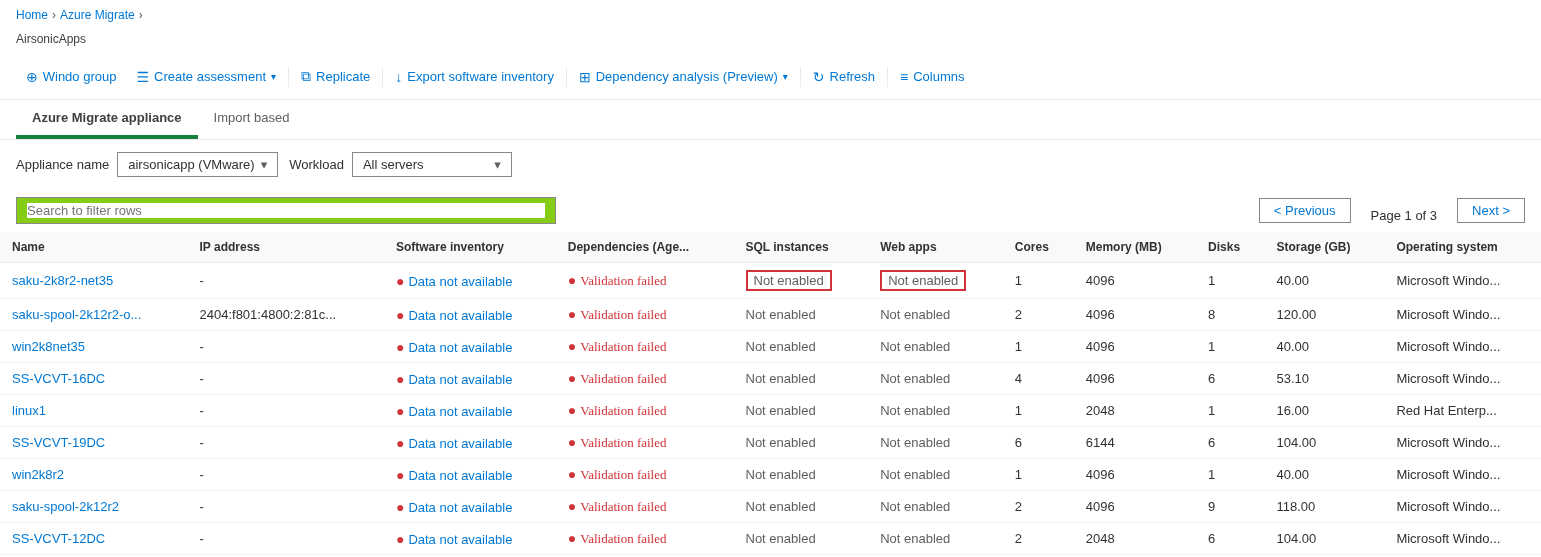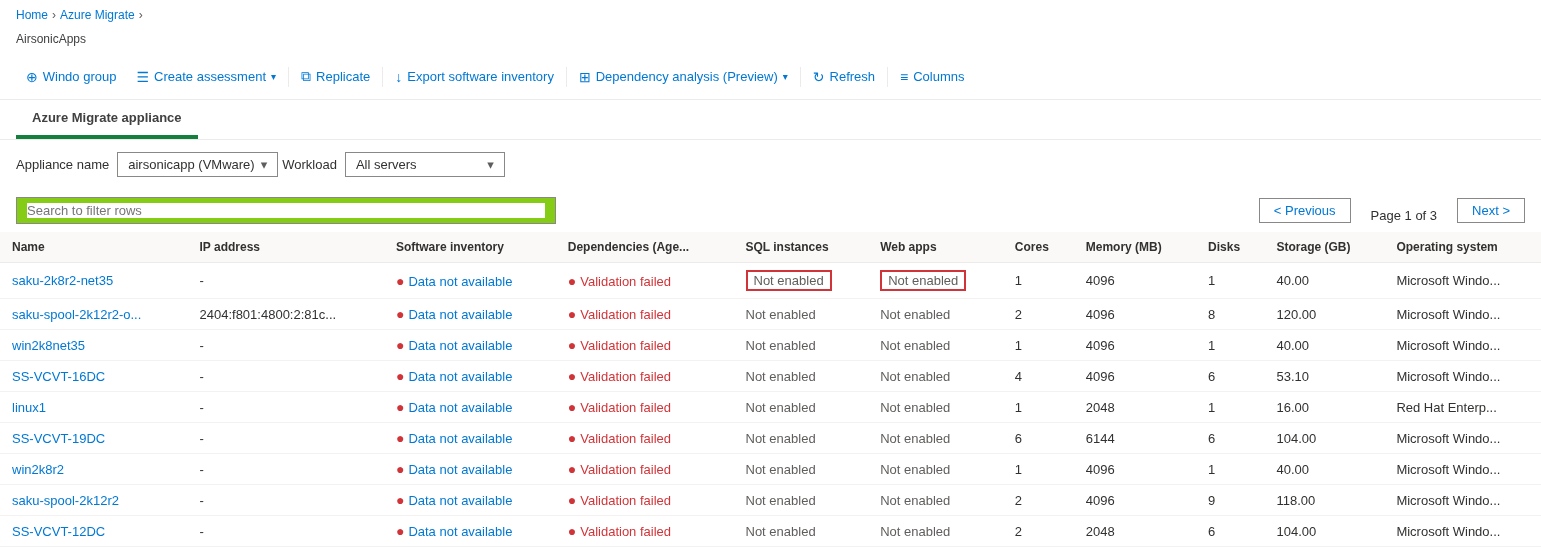--- a/index.html
+++ b/index.html
@@ -14,21 +14,21 @@
 
     .toolbar { display: flex; align-items: center; gap: 0px; padding: 8px 16px; border-bottom: 1px solid #edebe9; flex-wrap: wrap; }
     .toolbar-btn { display: flex; align-items: center; gap: 5px; padding: 6px 10px; cursor: pointer; color: #0078d4; font-size: 13px; border: none; background: none; white-space: nowrap; }
     .toolbar-btn .icon { font-size: 14px; }
     .toolbar-separator { width: 1px; height: 20px; background: #edebe9; margin: 0 2px; }
 
     .tabs { display: flex; padding: 0 16px; border-bottom: 1px solid #edebe9; }
     .tab { padding: 10px 16px; cursor: pointer; font-size: 13px; color: #605e5c; border-bottom: 2px solid transparent; }
     .tab.active { color: #404040; border-bottom: 4px solid #15803d; font-weight: 600; }
 
-    .filters { display: flex; align-items: center; gap: 4px; padding: 12px 16px; }
+    .filters { display: flex; align-items: center; gap: 11px; padding: 12px 16px; }
     .filter-group { display: flex; align-items: center; gap: 8px; }
     .filter-label { font-size: 13px; color: #323130; }
     .filter-select { display: flex; align-items: center; gap: 6px; border: 1px solid #8a8886; padding: 4px 10px; min-width: 160px; cursor: pointer; background: #fff; font-size: 13px; color: #323130; }
     .filter-select .chevron { margin-left: auto; color: #605e5c; }
 
     .search-pagination { display: flex; align-items: center; padding: 8px 16px; gap: 12px; }
     .search-box { flex: 0 0 540px; border: 1px solid #8a8886; padding: 5px 10px; display: flex; align-items: center; background: #84cc16; }
     .search-box input { border: none; outline: none; font-size: 13px; width: 100%; }
     .pagination { margin-left: auto; display: flex; align-items: flex-end; gap: 20px; }
     .page-info { font-size: 13px; color: #323130; }
@@ -39,21 +39,21 @@
     thead tr { border-bottom: 1px solid #edebe9; }
     th { text-align: left; padding: 8px 12px; font-size: 12px; font-weight: 600; color: #323130; white-space: nowrap; background: #faf9f8; }
     td { padding: 7px 12px; font-size: 13px; border-bottom: 1px solid #f3f2f1; white-space: nowrap; vertical-align: middle; }
 
     .link-blue { color: #0078d4; cursor: pointer; }
 
     .error-icon { color: #d13438; font-size: 14px; margin-right: 4px; display: inline-block; }
 
     .not-enabled { color: #605e5c; }
 
-    .validation-failed { color: #d13438; }
+    .validation-failed { color: #d13438; font-family: Liberation Serif, serif; }
 
     .dots-btn { background: none; border: none; cursor: pointer; font-size: 18px; color: #605e5c; padding: 0 4px; }
   </style>
 </head>
 <body>
 
 <div class="breadcrumb">
   <a class="link-blue">Home</a>
   <span>›</span>
   <a class="link-blue">Azure Migrate</a>
@@ -108,20 +108,21 @@
   <div class="toolbar-separator"></div>
 
   <button class="toolbar-btn">
     <span class="icon">≡</span>
     <span>Columns</span>
   </button>
 </div>
 
 <div class="tabs">
   <div class="tab active">Azure Migrate appliance</div>
+  <div class="tab">Import based</div>
 </div>
 
 <div class="filters">
   <div class="filter-group">
     <span class="filter-label">Appliance name</span>
     <div class="filter-select">
       <span>airsonicapp (VMware)</span>
       <span class="chevron">▾</span>
     </div>
   </div>

